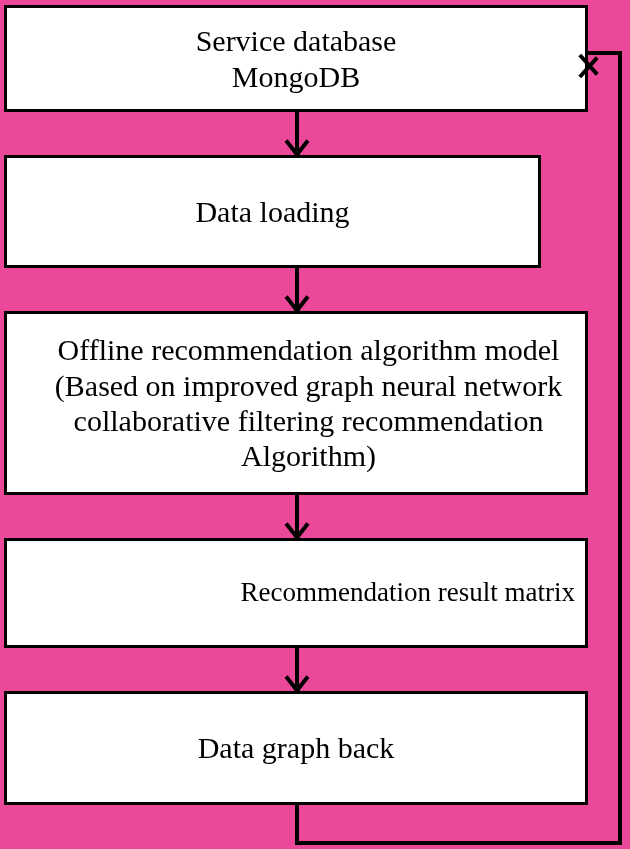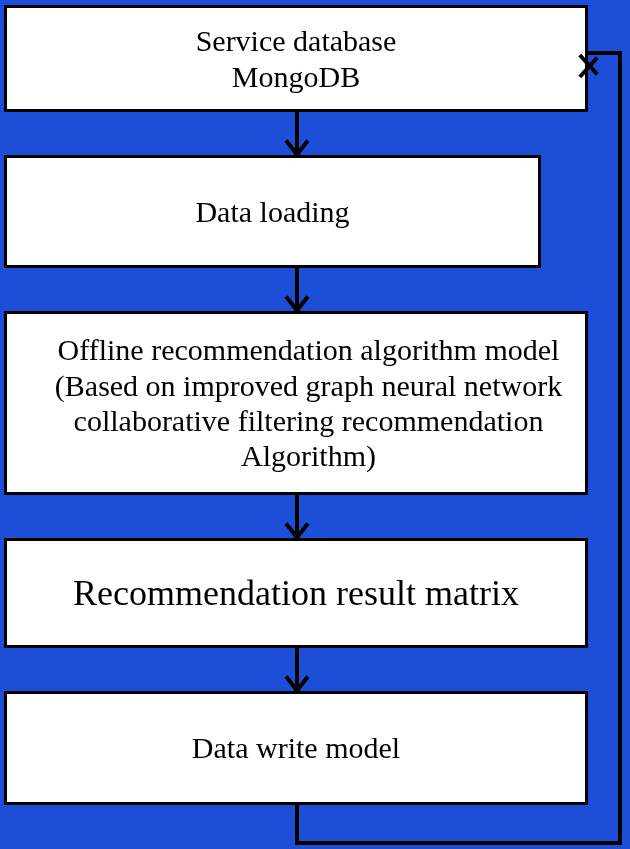--- a/index.html
+++ b/index.html
@@ -4,21 +4,21 @@
 <style>
   html, body {
     margin: 0;
     padding: 0;
     background: #ffffff;
   }
   #canvas {
     position: relative;
     width: 630px;
     height: 849px;
-    background: #1d4ed8;
+    background: #ec4899;
     overflow: hidden;
     font-family: "Liberation Serif", "DejaVu Serif", serif;
   }
   .node {
     position: absolute;
     box-sizing: border-box;
     border: 3px solid #000000;
     background: #ffffff;
     display: flex;
     align-items: center;
@@ -29,21 +29,21 @@
     padding: 2px 10px;
   }
   .node .label {
     display: block;
     width: 100%;
     white-space: pre-line;
   }
   #node-db      { left: 4px;  top: 5px;   width: 584px; height: 107px; font-size: 30px; }
   #node-load    { left: 4px;  top: 155px; width: 537px; height: 113px; font-size: 30px; }
   #node-model   { left: 4px;  top: 311px; width: 584px; height: 184px; font-size: 30px; padding-left: 35px; }
-  #node-matrix  { left: 4px;  top: 538px; width: 584px; height: 110px; font-size: 36px; }
+  #node-matrix  { left: 4px;  top: 538px; width: 584px; height: 110px; font-size: 27px; text-align: right; }
   #node-write   { left: 4px;  top: 691px; width: 584px; height: 114px; font-size: 30px; }
 
   
   .connector {
     position: absolute;
     left: 287px;
     width: 20px;
   }
   .connector .stem {
     position: absolute;
@@ -133,21 +133,21 @@
   <div class="node" id="node-matrix">
     <span class="label">Recommendation result matrix</span>
   </div>
 
   <div class="connector" id="conn-4">
     <div class="stem"></div>
     <div class="head"></div>
   </div>
 
   <div class="node" id="node-write">
-    <span class="label">Data write model</span>
+    <span class="label">Data graph back</span>
   </div>
 
   <div class="fb-seg" id="fb-down"></div>
   <div class="fb-seg" id="fb-bottom"></div>
   <div class="fb-seg" id="fb-right"></div>
   <div class="fb-seg" id="fb-top"></div>
   <div id="fb-head"></div>
 
 </div>
 

